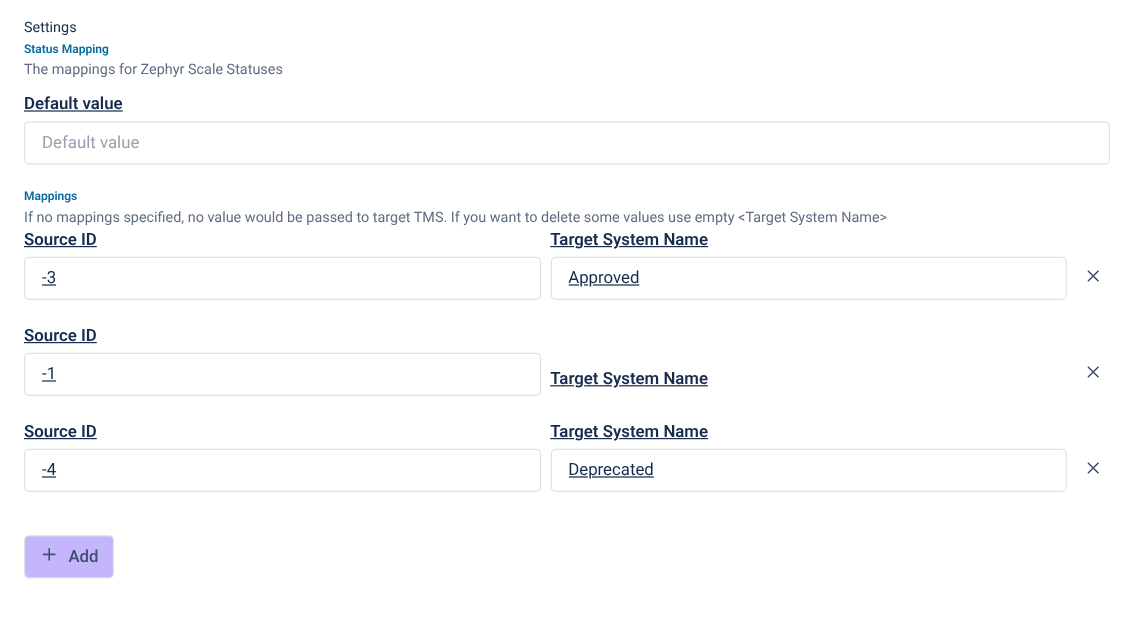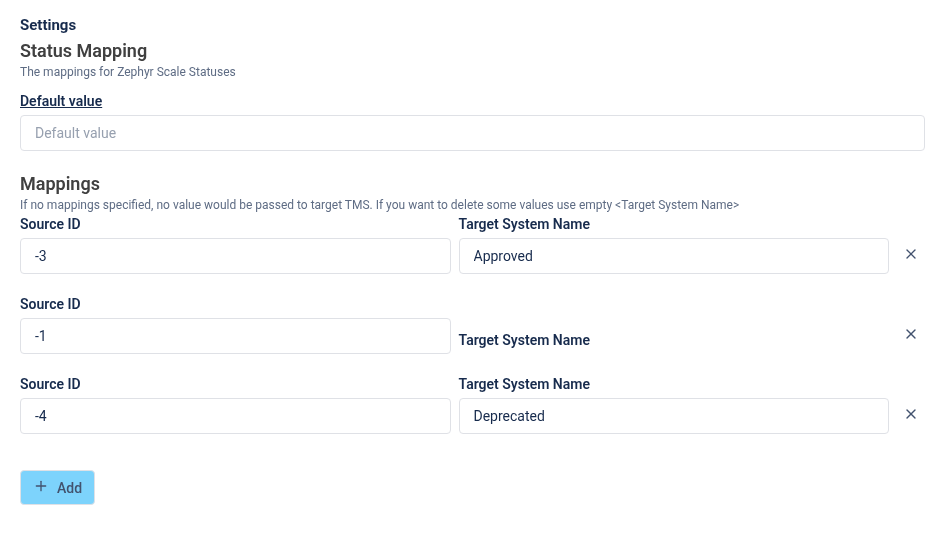--- a/index.html
+++ b/index.html
@@ -9,29 +9,29 @@
     }
     body {
       font-family: -apple-system, BlinkMacSystemFont, "Segoe UI", Roboto, "Helvetica Neue", Arial, sans-serif;
       font-size: 14px;
       color: #172b4d;
       background: #fff;
       padding: 16px 20px;
       width: 945px;
     }
     .page-title {
-      font-size: 15px;
-      font-weight: 700;
+      font-size: 12px;
+      font-weight: 400;
       color: #172b4d;
       margin-bottom: 6px;
     }
     .section-title {
-      font-size: 18px;
+      font-size: 10px;
       font-weight: 600;
-      color: #404040;
+      color: #0369a1;
       margin-bottom: 4px;
     }
     .section-desc {
       font-size: 12px;
       color: #5e6c84;
       margin-bottom: 14px;
     }
     .field-label {
       font-size: 14px;
       font-weight: 600;
@@ -91,34 +91,35 @@
       height: 16px;
     }
     .add-btn {
       display: inline-flex;
       align-items: center;
       gap: 8px;
       padding: 7px 12px;
       font-size: 14px;
       font-weight: 500;
       color: #42526e;
-      background: #7dd3fc;
+      background: #c4b5fd;
       border: 1px solid #dfe1e6;
       border-radius: 4px;
       cursor: pointer;
       font-family: inherit;
       margin-top: 14px;
     }
     .add-btn svg {
       width: 16px;
       height: 16px;
     }
     #mappings-container {
       display: flex;
       flex-direction: column;
+      text-decoration: underline;
     }
   </style>
 </head>
 <body>
 
 
 
 <div class="page-title">Settings</div>
 <div class="section-title">Status Mapping</div>
 <div class="section-desc">The mappings for Zephyr Scale Statuses</div>

